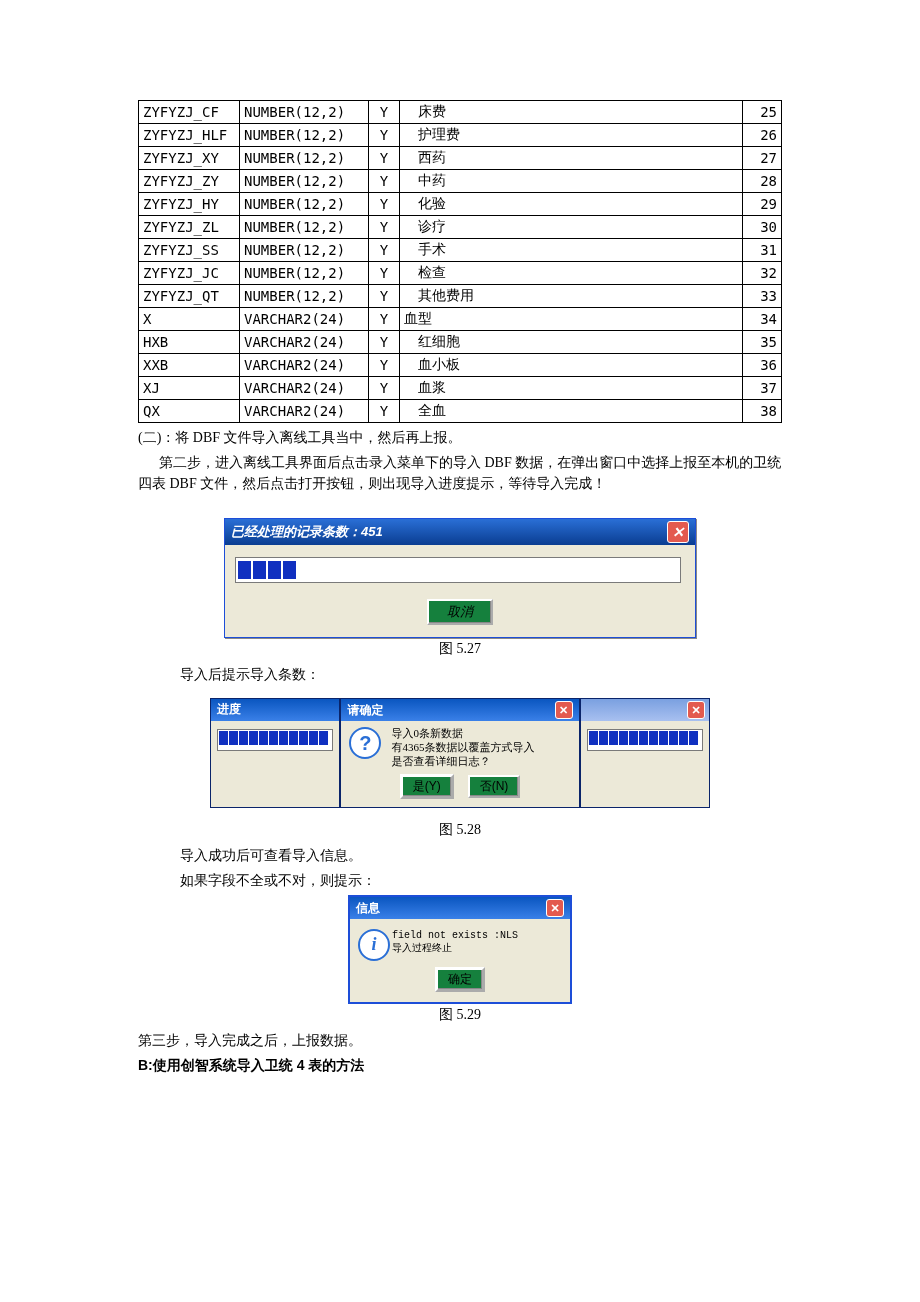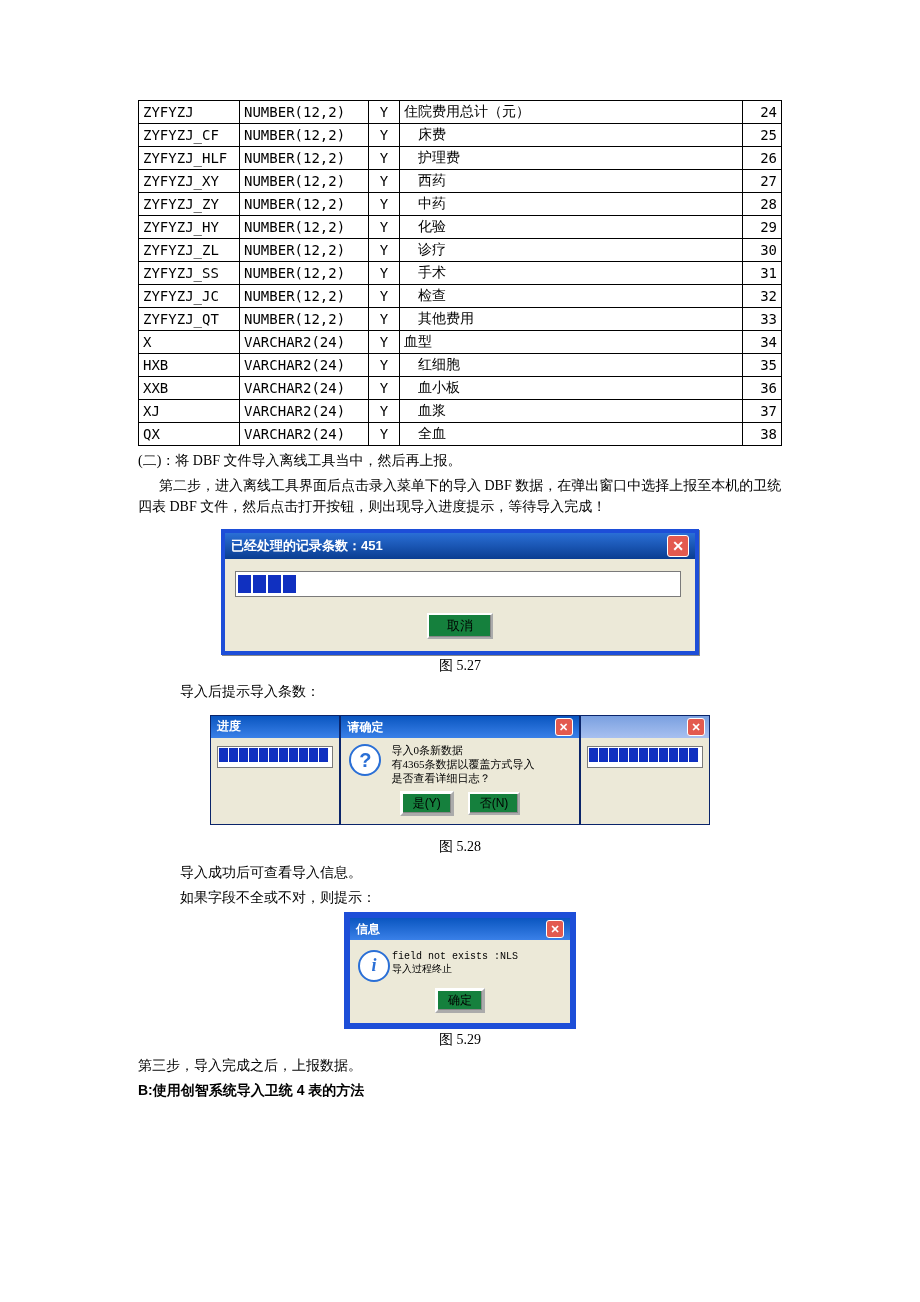--- a/index.html
+++ b/index.html
@@ -33,24 +33,25 @@
   .col-desc  { }
   .col-num   { width: 30px; text-align: right; padding-right: 6px;}
   .indent1 { padding-left: 14px; display:inline-block; }
   .bodytext { margin: 4px 0; line-height: 1.5; font-size: 14px; }
   .bodybold { font-weight: bold; font-family: Arial, "SimHei", sans-serif; font-size:14px; }
   .caption { text-align: center; font-family: "SimSun", serif; font-size: 14px; margin: 2px 0 6px 0;}
   
   .dlg-wrap { display:flex; justify-content:center; }
   .dlg1 {
     width: 470px;
-    border: 4px solid #1d4ed8;
+    border: 1px solid #1d4ed8;
     background: #ece9d8;
     box-shadow: 1px 1px 0 #888;
-    margin-top: 8px;
+    margin-top: 20px;
+    font-style: italic;
   }
   .dlg1 .titlebar {
     background: linear-gradient(to bottom,#3a6ea5,#0a246a 40%,#3a6ea5);
     background: #1f4ea0;
     background: linear-gradient(to bottom,#2a6fd6 0%,#0a3d91 100%);
     color:#fff;
     font-weight:bold;
     font-size:13px;
     padding:3px 6px;
     display:flex;
@@ -151,21 +152,21 @@
   .dlg2-right{
     width:130px;border:1px solid #0a246a;background:#ece9d8;
   }
   .dlg2-right .titlebar{
     background:linear-gradient(to bottom,#7aa0e0,#a8c0f0);
     height:18px;display:flex;justify-content:flex-end;align-items:center;padding:2px 4px;
   }
   .dlg2-right .body{padding:8px 6px 20px 6px;}
   
   .dlg3 {
-    width:220px;border:6px solid #1d4ed8;background:#ece9d8;
+    width:220px;border:2px solid #1d4ed8;background:#ece9d8;
     margin:0 auto;
   }
   .dlg3 .titlebar{
     background:linear-gradient(to bottom,#0a56c0,#3a80e8);
     color:#fff;font-weight:bold;font-size:12px;padding:2px 6px;height:18px;
     display:flex;justify-content:space-between;align-items:center;
     font-family:"SimSun";
   }
   .dlg3 .body{
     padding:10px 8px 4px 8px;display:flex;gap:2px;align-items:flex-start;
@@ -185,27 +186,20 @@
   .dlg3 .msg { font-family: "Courier New","SimSun",monospace; font-size:10px; }
   .dlg3 .btnrow{padding:2px 0 10px 0;}
 </style>
 </head>
 <body>
 
 <div class="page">
 
   <table class="dbtable">
     <tbody id="tbody">
-        <tr>
-          <td class="col-field">ZYFYZJ</td>
-          <td class="col-type">NUMBER(12,2)</td>
-          <td class="col-flag">Y</td>
-          <td class="col-desc"><span>住院费用总计（元）</span></td>
-          <td class="col-num">24</td>
-        </tr>
         <tr>
           <td class="col-field">ZYFYZJ_CF</td>
           <td class="col-type">NUMBER(12,2)</td>
           <td class="col-flag">Y</td>
           <td class="col-desc"><span class="indent1">床费</span></td>
           <td class="col-num">25</td>
         </tr>
         <tr>
           <td class="col-field">ZYFYZJ_HLF</td>
           <td class="col-type">NUMBER(12,2)</td>

